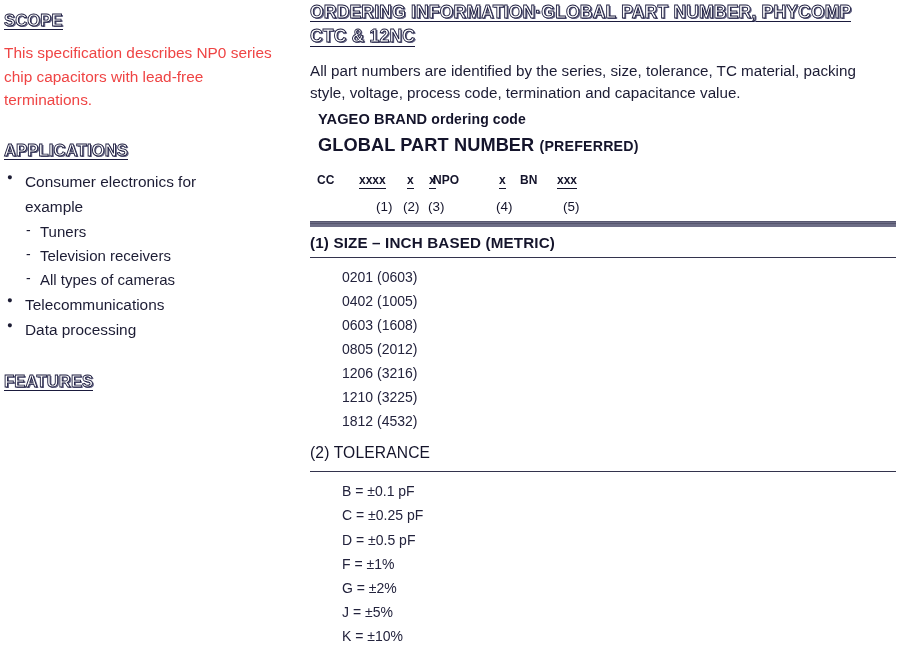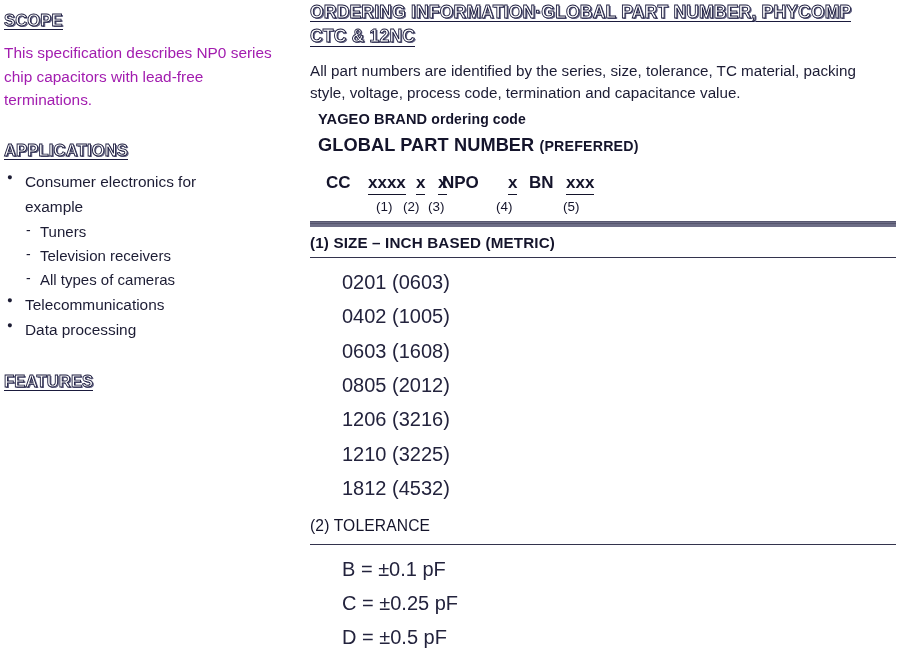--- a/index.html
+++ b/index.html
@@ -57,21 +57,21 @@
 
   .heading-block {
     line-height: 1.18;
   }
   .heading-block .hollow-heading { margin-bottom: 2px; }
 
   
   .body-text {
     font-size: 15.4px;
     line-height: 1.52;
-    color: #a21caf;
+    color: #ef4444;
   }
   .body-text-right {
     font-size: 15.2px;
     line-height: 1.45;
     color: #1c1c34;
   }
 
   
   ul.bullets {
     list-style: none;
@@ -131,22 +131,22 @@
   }
   .gpn-line .preferred {
     font-size: 14.2px;
     font-weight: bold;
     letter-spacing: 0.2px;
   }
 
   
   .code-row {
     position: relative;
-    margin-left: 16px;
-    font-size: 17px;
+    margin-left: 7px;
+    font-size: 12px;
     font-weight: bold;
     color: #14142b;
     white-space: nowrap;
     height: 23px;
   }
   .code-row .tok {
     position: absolute;
     top: 0;
   }
   .code-row .tok.ul {
@@ -191,21 +191,21 @@
   .section-heading.reg {
     font-weight: normal;
   }
 
   .value-list {
     list-style: none;
     margin: 0;
     padding: 0;
   }
   .value-list li {
-    font-size: 20px;
+    font-size: 14px;
     line-height: 1.72;
     color: #23233d;
     padding-left: 32px;
   }
 </style>
 </head>
 <body>
 
 <div class="page">
 

